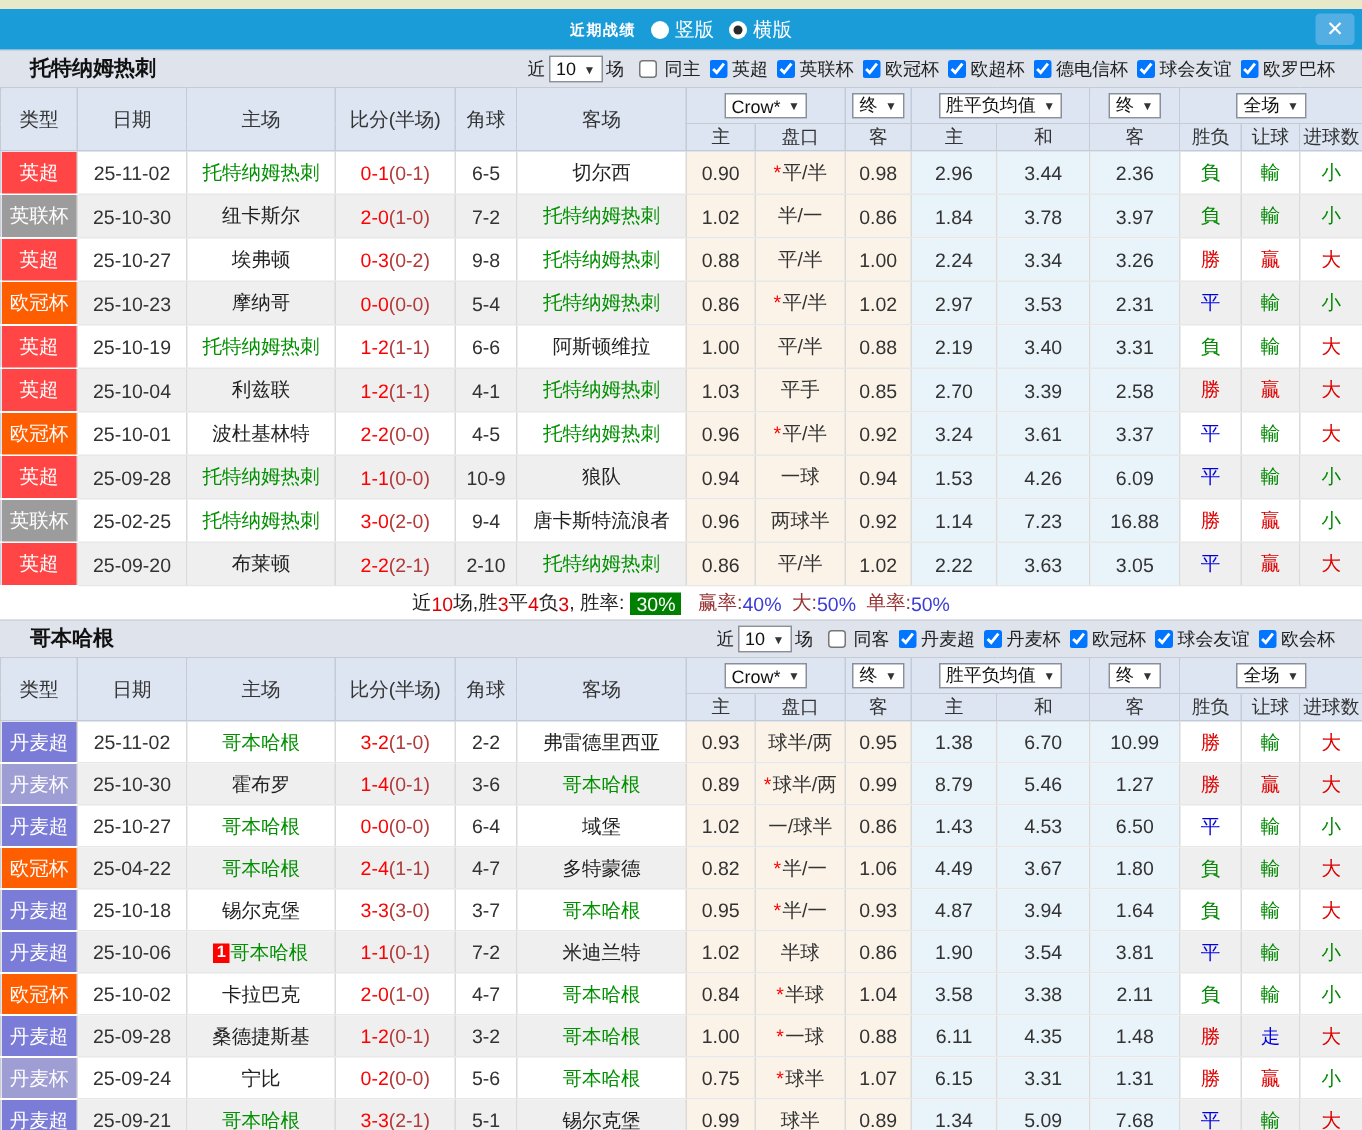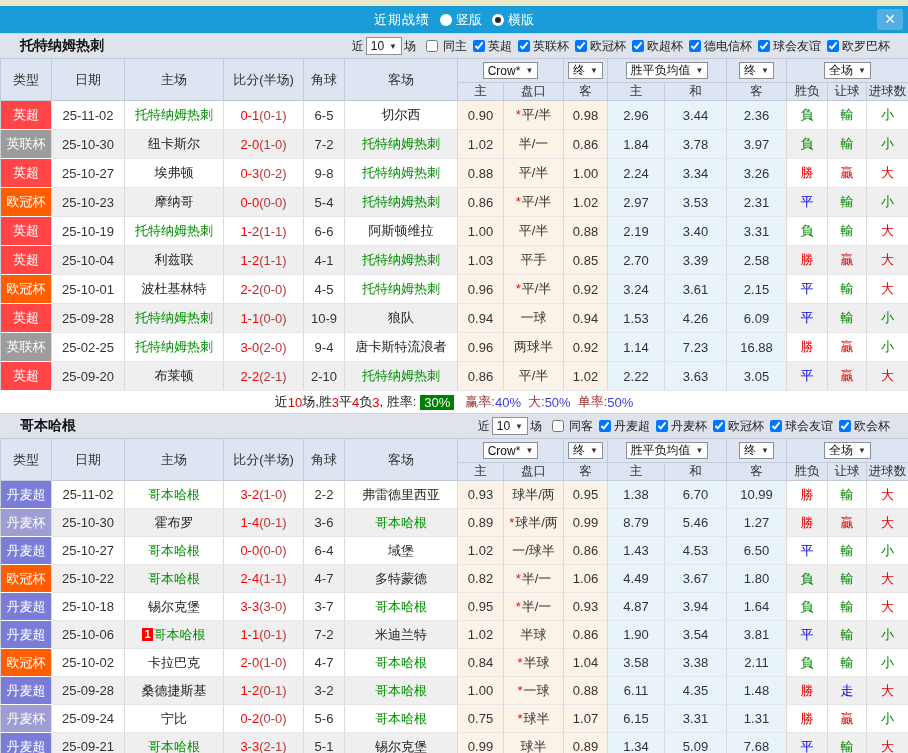--- a/index.html
+++ b/index.html
@@ -13,21 +13,21 @@
 
   
   .top-strip { height: 6px; background: #e7e9c8; }
 
   
   .titlebar {
     height: 27px; background: #1a9cd8; color: #fff;
     display: flex; align-items: center; justify-content: center;
     position: relative; font-size: 13px;
   }
-  .tb-title { font-weight: normal; font-size: 13px; letter-spacing: 1px; }
+  .tb-title { font-weight: bold; font-size: 10px; letter-spacing: 1px; }
   .tb-radio-group { display: inline-flex; align-items: center; margin-left: 10px; gap: 4px; cursor: pointer; }
   .tb-radio { width: 12px; height: 12px; border-radius: 50%; background: #fff; display: inline-block; position: relative; }
   .tb-radio.sel::after { content:""; position: absolute; left: 3px; top: 3px; width: 6px; height: 6px; border-radius: 50%; background: #2a2a2a; }
   .close-btn {
     position: absolute; right: 5px; top: 3px; width: 26px; height: 21px;
     background: #53aee3; border-radius: 3px; color: #fff; font-weight: bold;
     text-align: center; line-height: 21px; font-size: 14px; cursor: pointer;
   }
 
   
@@ -291,21 +291,21 @@
               <td>25-10-01</td>
               <td class=""><span class="t-name">波杜基林特</span></td>
               <td><span class="sc">2-2</span><span class="half">(0-0)</span></td>
               <td>4-5</td>
               <td class="t-focus"><span class="t-name">托特纳姆热刺</span></td>
               <td class="c-odds">0.96</td>
               <td class="c-odds"><span class="star">*</span><span>平/半</span></td>
               <td class="c-odds">0.92</td>
               <td class="c-avg">3.24</td>
               <td class="c-avg">3.61</td>
-              <td class="c-avg">2.15</td>
+              <td class="c-avg">3.37</td>
               <td class="res" style="color:#0000dd">平</td>
               <td class="res" style="color:#008800">輸</td>
               <td class="res" style="color:#dd0000">大</td>
             </tr>
             <tr>
               <td class="league" style="background:#ff4545">英超</td>
               <td>25-09-28</td>
               <td class="t-focus"><span class="t-name">托特纳姆热刺</span></td>
               <td><span class="sc">1-1</span><span class="half">(0-0)</span></td>
               <td>10-9</td>
@@ -499,21 +499,21 @@
               <td class="c-odds">0.86</td>
               <td class="c-avg">1.43</td>
               <td class="c-avg">4.53</td>
               <td class="c-avg">6.50</td>
               <td class="res" style="color:#0000dd">平</td>
               <td class="res" style="color:#008800">輸</td>
               <td class="res" style="color:#008800">小</td>
             </tr>
             <tr>
               <td class="league" style="background:#ff5e00">欧冠杯</td>
-              <td>25-10-22</td>
+              <td>25-04-22</td>
               <td class="t-focus"><span class="t-name">哥本哈根</span></td>
               <td><span class="sc">2-4</span><span class="half">(1-1)</span></td>
               <td>4-7</td>
               <td class=""><span class="t-name">多特蒙德</span></td>
               <td class="c-odds">0.82</td>
               <td class="c-odds"><span class="star">*</span><span>半/一</span></td>
               <td class="c-odds">1.06</td>
               <td class="c-avg">4.49</td>
               <td class="c-avg">3.67</td>
               <td class="c-avg">1.80</td>

